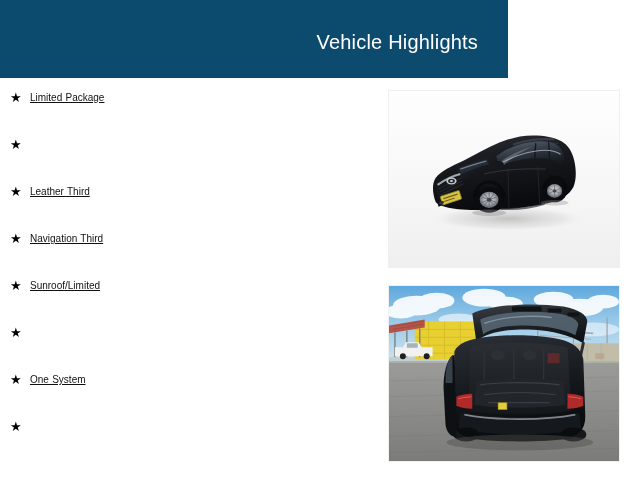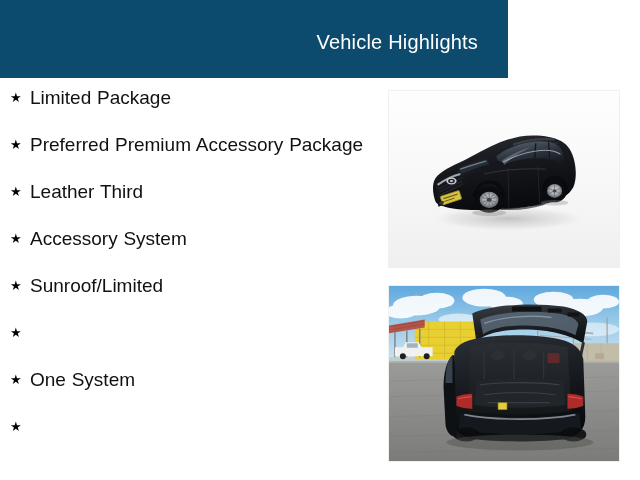--- a/index.html
+++ b/index.html
@@ -68,25 +68,26 @@
   .bullet-star {
     position: absolute;
     left: 10px;
     top: 13px;
     font-size: 13px;
     line-height: 14px;
     color: #000000;
   }
   .highlight-label {
     display: block;
-    font-size: 19px;
+    font-size: 10px;
     line-height: 20px;
     color: #111111;
     padding-top: 10px;
     word-spacing: 0.5px;
+    text-decoration: underline;
   }
 
   
   .photo-frame {
     position: absolute;
     left: 388px;
     width: 232px;
     overflow: hidden;
     background: #ffffff;
     border: 1px solid #f0f0f0;
@@ -117,31 +118,30 @@
 
   <ul class="highlights-list">
 
     <li class="highlight-item">
       <span class="bullet-star">★</span>
       <span class="highlight-label">Limited Package</span>
     </li>
 
     <li class="highlight-item">
       <span class="bullet-star">★</span>
-      <span class="highlight-label">Preferred Premium Accessory Package</span>
     </li>
 
     <li class="highlight-item">
       <span class="bullet-star">★</span>
       <span class="highlight-label">Leather Third</span>
     </li>
 
     <li class="highlight-item">
       <span class="bullet-star">★</span>
-      <span class="highlight-label">Accessory System</span>
+      <span class="highlight-label">Navigation Third</span>
     </li>
 
     <li class="highlight-item">
       <span class="bullet-star">★</span>
       <span class="highlight-label">Sunroof/Limited</span>
     </li>
 
     <li class="highlight-item">
       <span class="bullet-star">★</span>
     </li>

